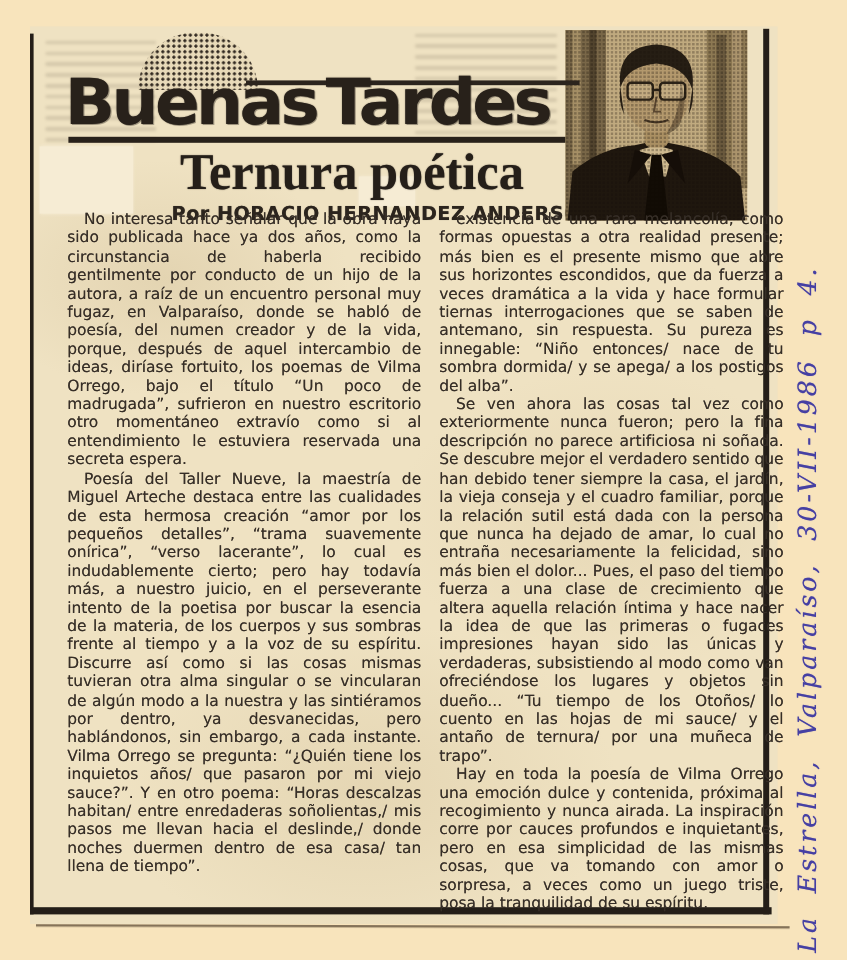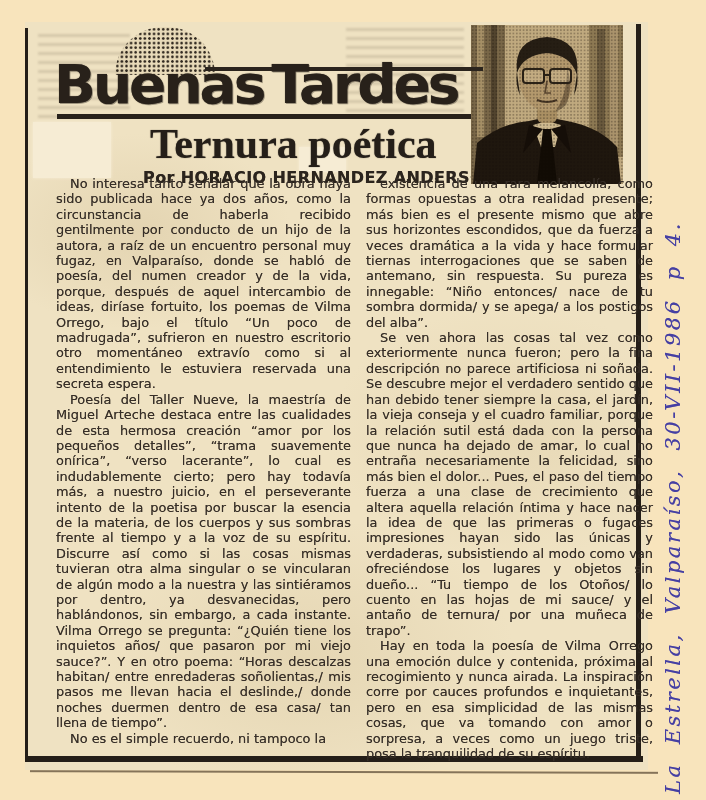--- a/index.html
+++ b/index.html
@@ -152,21 +152,20 @@
       <path d="M66 75 Q76 79 86 75" stroke="#4a3826" stroke-width="2" fill="none"></path>
       <path d="M58 100 L72 104 L52 128 Z" fill="#1b130c"></path>
       <path d="M94 100 L80 104 L100 128 Z" fill="#1b130c"></path>
       <path d="M72 104 L80 104 L86 159 L66 159 Z" fill="#171009"></path>
     </svg>
   </div>
 
   <div class="col col-left">
     <p>No interesa tanto señalar que la obra haya sido publicada hace ya dos años, como la circunstancia de haberla recibido gentilmente por conducto de un hijo de la autora, a raíz de un encuentro personal muy fugaz, en Valparaíso, donde se habló de poesía, del numen creador y de la vida, porque, después de aquel intercambio de ideas, diríase fortuito, los poemas de Vilma Orrego, bajo el título “Un poco de madrugada”, sufrieron en nuestro escritorio otro momentáneo extravío como si al entendimiento le estuviera reservada una secreta espera.</p>
     <p>Poesía del Taller Nueve, la maestría de Miguel Arteche destaca entre las cualidades de esta hermosa creación “amor por los pequeños detalles”, “trama suavemente onírica”, “verso lacerante”, lo cual es indudablemente cierto; pero hay todavía más, a nuestro juicio, en el perseverante intento de la poetisa por buscar la esencia de la materia, de los cuerpos y sus sombras frente al tiempo y a la voz de su espíritu. Discurre así como si las cosas mismas tuvieran otra alma singular o se vincularan de algún modo a la nuestra y las sintiéramos por dentro, ya desvanecidas, pero hablándonos, sin embargo, a cada instante. Vilma Orrego se pregunta: “¿Quién tiene los inquietos años/ que pasaron por mi viejo sauce?”. Y en otro poema: “Horas descalzas habitan/ entre enredaderas soñolientas,/ mis pasos me llevan hacia el deslinde,/ donde noches duermen dentro de esa casa/ tan llena de tiempo”.</p>
-    <p>No es el simple recuerdo, ni tampoco la</p>
   </div>
 
   <div class="col col-right">
     <p>existencia de una rara melancolía, como formas opuestas a otra realidad presente; más bien es el presente mismo que abre sus horizontes escondidos, que da fuerza a veces dramática a la vida y hace formular tiernas interrogaciones que se saben de antemano, sin respuesta. Su pureza es innegable: “Niño entonces/ nace de tu sombra dormida/ y se apega/ a los postigos del alba”.</p>
     <p>Se ven ahora las cosas tal vez como exteriormente nunca fueron; pero la fina descripción no parece artificiosa ni soñada. Se descubre mejor el verdadero sentido que han debido tener siempre la casa, el jardín, la vieja conseja y el cuadro familiar, porque la relación sutil está dada con la persona que nunca ha dejado de amar, lo cual no entraña necesariamente la felicidad, sino más bien el dolor... Pues, el paso del tiempo fuerza a una clase de crecimiento que altera aquella relación íntima y hace nacer la idea de que las primeras o fugaces impresiones hayan sido las únicas y verdaderas, subsistiendo al modo como van ofreciéndose los lugares y objetos sin dueño... “Tu tiempo de los Otoños/ lo cuento en las hojas de mi sauce/ y el antaño de ternura/ por una muñeca de trapo”.</p>
     <p>Hay en toda la poesía de Vilma Orrego una emoción dulce y contenida, próxima al recogimiento y nunca airada. La inspiración corre por cauces profundos e inquietantes, pero en esa simplicidad de las mismas cosas, que va tomando con amor o sorpresa, a veces como un juego triste, posa la tranquilidad de su espíritu.</p>
   </div>
 
   <div class="handwriting">La Estrella, Valparaíso, 30-VII-1986  p 4.</div>
 

